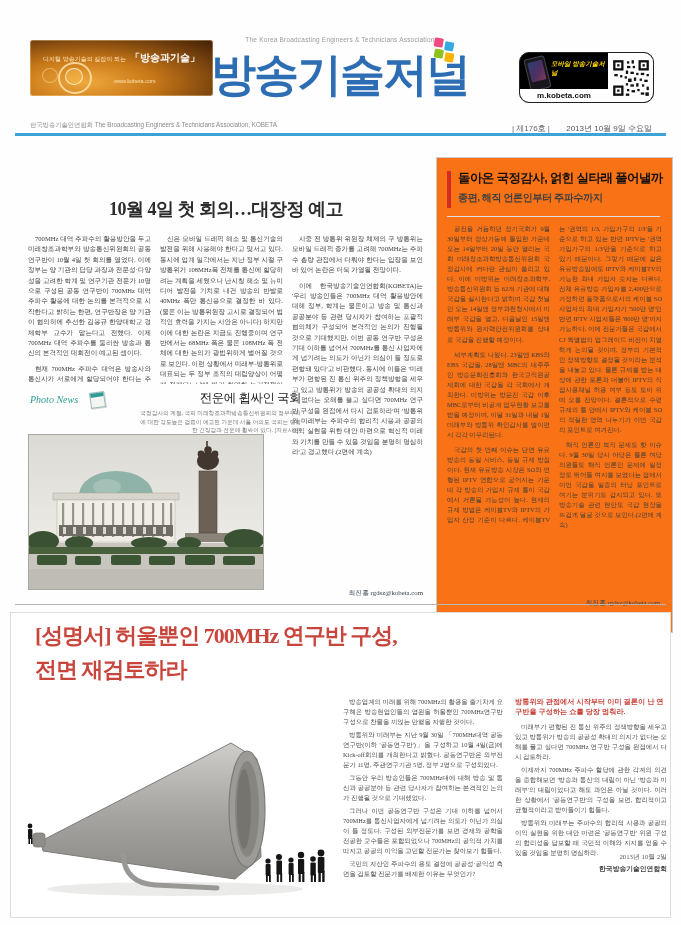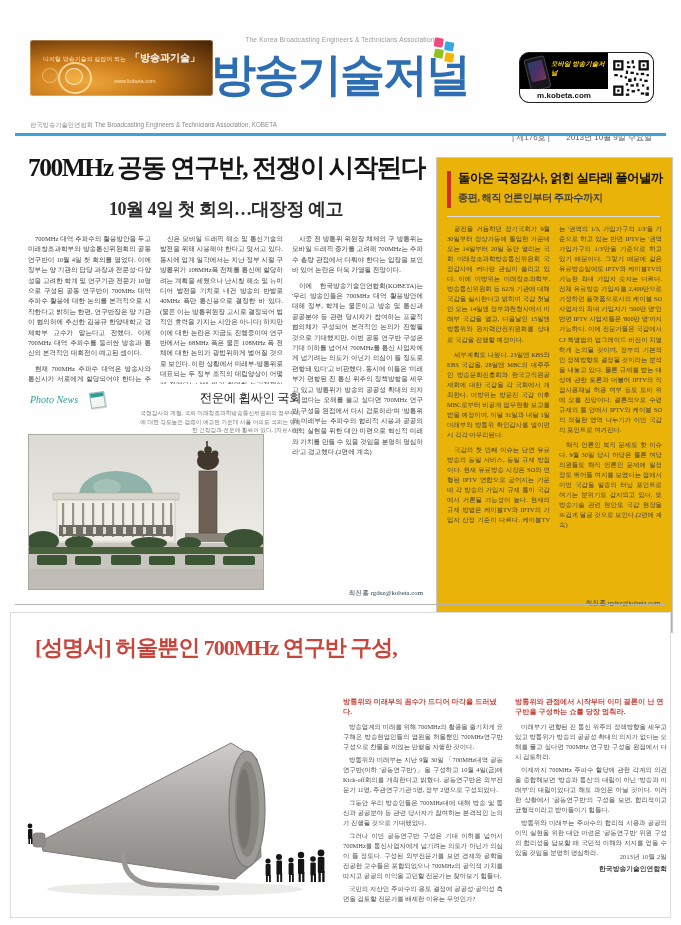--- a/index.html
+++ b/index.html
@@ -35,21 +35,21 @@
   .phone{position:absolute;left:7px;top:4px;width:19px;height:31px;background:#17171c;border:1px solid #44444e;border-radius:3px;transform:rotate(-14deg);}
   .phone .screen{position:absolute;left:2px;top:3px;right:2px;height:20px;border-radius:1px;
     background:linear-gradient(135deg,#27406e 0%,#4e2f63 55%,#7c3a54 100%);}
   .badge-label{position:absolute;left:31px;top:7px;width:54px;font-family:"Liberation Sans",sans-serif;
     font-size:6.5px;font-weight:bold;font-style:italic;color:#ffd400;line-height:1.35;}
   .badge-url-strip{position:absolute;left:0;bottom:0;width:88px;height:13px;background:#ffffff;
     font-family:"Liberation Sans",sans-serif;font-size:8px;font-weight:bold;color:#111;text-align:center;line-height:13px;}
   .qr-col{width:45px;background:#ffffff;display:flex;align-items:center;justify-content:center;}
 
   .dateline-left{left:30px;top:121px;font-family:"Liberation Sans",sans-serif;font-size:6.3px;color:#8a8a8a;}
-  .dateline-right{right:29px;top:132px;font-family:"Liberation Sans",sans-serif;font-size:8px;color:#555;}
+  .dateline-right{right:29px;top:123px;font-family:"Liberation Sans",sans-serif;font-size:8px;color:#555;}
   .dateline-right .issue{margin-right:14px;color:#666;}
   .masthead-rule{left:15px;top:133px;width:651px;height:3px;background:#3aa4d8;}
 
   
   .lead-headline{left:28px;top:150px;width:396px;text-align:center;white-space:nowrap;
     font-size:25.5px;font-weight:700;color:#151515;letter-spacing:-1.5px;}
   .lead-subhead{left:28px;top:197px;width:396px;text-align:center;white-space:nowrap;
     font-size:18px;font-weight:600;color:#2b2b2b;letter-spacing:-.5px;}
   .col{top:234px;height:150px;overflow:hidden;font-size:6.6px;line-height:1.58;text-align:justify;color:#3b3b3b;}
   .bp{margin:0 0 5px 0;text-indent:7px;}
@@ -64,37 +64,37 @@
   .pn-label{position:absolute;left:2px;top:4px;font-style:italic;font-size:10px;color:#2f9d94;}
   .pn-icon{position:absolute;left:62px;top:2px;width:13px;height:14px;background:#f4f4f0;border:1px solid #9bb;
     transform:rotate(-8deg);box-shadow:1px 1px 0 rgba(0,0,0,.15);}
   .pn-icon:before{content:"";position:absolute;left:0;top:0;width:100%;height:4px;background:#2f9d94;}
   .pn-right{position:absolute;right:0;top:0;width:162px;text-align:right;}
   .pn-title{font-size:12.5px;font-weight:400;color:#222;letter-spacing:-.5px;}
   .pn-caption{margin-top:2px;font-size:5.7px;line-height:1.5;color:#777;}
   .assembly-photo{position:absolute;left:0;top:44px;width:234px;height:154px;border:1px solid #a9a9a3;background:#e7e6e2;}
 
   
-  .right-box{left:436px;top:157px;width:235px;height:474px;background:#eab308;border:1px solid #c9c9c9;}
+  .right-box{left:436px;top:157px;width:235px;height:474px;background:#f97316;border:1px solid #c9c9c9;}
   .rb-bar{position:absolute;left:10px;top:13px;width:4px;height:37px;background:#cf2d26;}
   .rb-headline{position:absolute;left:21px;top:12px;white-space:nowrap;
     font-family:"Liberation Sans",sans-serif;font-size:12.5px;font-weight:bold;color:#101010;letter-spacing:-.6px;}
   .rb-subhead{position:absolute;left:21px;top:33px;white-space:nowrap;
     font-size:10px;font-weight:600;color:#3f3f3f;letter-spacing:-.3px;}
   .rb-divider{position:absolute;left:10px;top:58px;width:213px;height:1px;background:#ddd;}
   .rb-body{position:absolute;left:10px;top:66px;width:215px;height:366px;overflow:hidden;
     column-count:2;column-gap:9px;font-size:6.4px;line-height:1.57;text-align:justify;color:#3b3b3b;}
   .rb-byline{position:absolute;right:12px;top:440px;font-size:6.8px;color:#33424f;}
 
   
   .section-divider{left:15px;top:604px;width:651px;height:1px;background:#b5b5b5;}
   .statement-box{left:10px;top:612px;width:659px;height:304px;background:#fff;border:1px solid #ddd;}
   .st-headline{position:absolute;left:24px;white-space:nowrap;
     font-size:22px;font-weight:600;color:#c8453c;letter-spacing:-1px;}
-  .st-h1{top:20px;} .st-h2{top:42px;}
+  .st-h1{top:8px;} .st-h2{top:42px;}
   .megaphone-wrap{position:absolute;left:14px;top:116px;width:302px;height:178px;}
   .st-col{position:absolute;top:84px;height:208px;overflow:hidden;font-size:6.4px;line-height:1.56;text-align:justify;color:#444;}
   .st-col .bp{text-indent:6px;margin-bottom:3px;}
   .st-col1{left:332px;width:160px;}
   .st-col2{left:504px;width:152px;}
   .st-heading{font-family:"Liberation Sans",sans-serif;font-size:7.2px;font-weight:bold;color:#c8453c;
     line-height:1.45;margin:0 0 4px 0;text-align:left;}
   .st-sign{position:absolute;left:504px;top:238px;width:152px;text-align:right;font-size:6.8px;color:#555;line-height:1.7;}
   .st-sign .org{font-weight:700;color:#444;}
 </style>
@@ -176,21 +176,20 @@
     </div>
   </div>
 
   <div class="abs dateline-left">한국방송기술인연합회 The Broadcasting Engineers &amp; Technicians Association, KOBETA</div>
   <div class="abs dateline-right">
     <span class="issue">| 제176호 |</span>
     <span>2013년 10월 9일 수요일</span>
   </div>
   <div class="abs masthead-rule"></div>
 
-  <div class="abs lead-headline">700MHz 공동 연구반, 전쟁이 시작된다</div>
   <div class="abs lead-subhead">10월 4일 첫 회의…대장정 예고</div>
 
   <div class="abs col col1">
       <p class="bp">700MHz 대역 주파수의 활용방안을 두고 미래창조과학부와 방송통신위원회의 공동 연구반이 10월 4일 첫 회의를 열었다. 이에 정부는 양 기관의 담당 과장과 전문성·다양성을 고려한 학계 및 연구기관 전문가 10명으로 구성된 공동 연구반이 700MHz 대역 주파수 활용에 대한 논의를 본격적으로 시작한다고 밝히는 한편, 연구반장은 양 기관이 협의하에 추선한 김용규 한양대학교 경제학부 교수가 맡는다고 전했다. 이제 700MHz 대역 주파수를 둘러싼 방송과 통신의 본격적인 대회전이 예고된 셈이다.</p>
       <p class="bp">현재 700MHz 주파수 대역은 방송사와 통신사가 서로에게 할당되어야 한다는 주장을 내세우며 한치도 물러서지 않고 있다. 방송은 해당 주파수가 난시청 해소 및 뉴미디어 발전 동력에 활용되어야 한다는 주장을 내세우고 있으며 통</p>
     </div>
   <div class="abs col col2">
       <p class="bp">신은 모바일 트래픽 해소 및 통신기술의 발전을 위해 사용해야 한다고 맞서고 있다. 동시에 업계 일각에서는 지난 정부 시절 구 방통위가 108MHz폭 전체를 통신에 할당하려는 계획을 세웠으나 난시청 해소 및 뉴미디어 발전을 기치로 내건 방송의 반발로 40MHz 폭만 통신용으로 결정한 바 있다.(물론 이는 방통위원장 고시로 결정되어 법적인 효력을 가지는 사안은 아니다) 하지만 이에 대한 논란은 지금도 진행중이며 연구반에서는 68MHz 폭은 물론 108MHz 폭 전체에 대한 논의가 광범위하게 벌어질 것으로 보인다. 이런 상황에서 미래부-방통위로 대표되는 두 정부 조직의 대립양상이 어떻게 전개되느냐에 따라 치열한 논리전쟁이 예고되고 있다.</p>
     </div>
   <div class="abs col col3">
@@ -295,20 +294,21 @@
         <p class="bp">세부계획도 나왔다. 23일엔 KBS와 EBS 국감을, 28일엔 MBC의 대주주인 방송문화진흥회와 한국교직원공제회에 대한 국감을 각 국회에서 개최한다. 미방위는 방문진 국감 이후 MBC로부터 비공개 업무현황 보고를 받을 예정이며, 이달 31일과 내달 1일 미래부와 방통위 확인감사를 벌이면서 각각 마무리된다.</p>
         <p class="bp">국감의 첫 번째 이슈는 단연 유료방송의 동일 서비스, 동일 규제 방침이다. 현재 유료방송 시장은 SO와 변형된 IPTV 연합으로 굳어지는 가운데 각 방송의 가입자 규제 틀이 국감에서 거론될 가능성이 높다. 현재의 규제 방법은 케이블TV와 IPTV의 가입자 산정 기준이 다르다. 케이블TV는 '권역의 1/3, 가입가구의 1/3'을 기준으로 하고 있는 반면 IPTV는 '권역 가입가구의 1/3'만을 기준으로 하고 있기 때문이다. 그렇기 때문에 같은 유료방송임에도 IPTV와 케이블TV의 가능한 최대 가입자 숫자는 다르다. 전체 유료방송 가입자를 2,400만으로 가정하면 플랫폼으로서의 케이블 SO 사업자의 최대 가입자가 '500만 명'인 반면 IPTV 사업자들은 '800만 명'까지 가능하다. 이에 전문가들은 국감에서 CJ 특별법의 업그레이드 버전이 치열하게 논의될 것이며, 정부의 기본적인 정책방향도 결정될 것이라는 분석을 내놓고 있다. 물론 규제를 받는 대상에 관한 토론과 더불어 IPTV의 직접사용채널 허용 여부 등도 도마 위에 오를 전망이다. 결론적으로 수평 규제의 틀 안에서 IPTV와 케이블 SO의 적절한 영역 나누기가 이번 국감의 포인트로 여겨진다.</p>
         <p class="bp">해직 언론인 복직 문제도 핫 이슈다. 9월 30일 당시 야당은 물론 여당 의원들도 해직 언론인 문제에 일정 정도 뛰어들 여지를 보였다는 점에서 이번 국감을 일종의 터닝 포인트로 여기는 분위기도 감지되고 있다. 또 방송기술 관련 현안도 국감 현장을 뜨겁게 달굴 것으로 보인다.(2면에 계속)</p>
       </div>
     <div class="rb-byline">최진홍 rgdsz@kobeta.com</div>
   </div>
 
   <div class="abs section-divider"></div>
   <div class="abs statement-box">
     <div class="st-headline st-h1">[성명서] 허울뿐인 700MHz 연구반 구성,</div>
+    <div class="st-headline st-h2">전면 재검토하라</div>
 
     <div class="megaphone-wrap">
       <svg width="302" height="178" viewBox="0 0 302 178">
         <defs>
           <linearGradient id="cone" x1="0" y1="0" x2="0" y2="1">
             <stop offset="0" stop-color="#cfcdc9"></stop>
               <stop offset=".5" stop-color="#a8a6a2"></stop>
               <stop offset="1" stop-color="#8b8985"></stop>
           </linearGradient>
         </defs>
@@ -346,21 +346,20 @@
             <rect x="289" y="145" width="2" height="8"></rect>
           <circle cx="296" cy="124" r="3.4"></circle>
             <rect x="292.8" y="128" width="6.6" height="16" rx="1"></rect>
             <rect x="293.4" y="142" width="2.4" height="11"></rect>
             <rect x="297.2" y="142" width="2.4" height="11"></rect>
         </g>
       </svg>
     </div>
 
     <div class="st-col st-col1">
-      <p class="st-heading">방통위와 미래부의 꼼수가 드디어 마각을 드러냈다.</p>
       <div>
           <p class="bp">방송업계의 미래를 위해 700MHz의 활용을 줄기차게 요구해온 방송현업인들의 염원을 허울뿐인 700MHz연구반 구성으로 찬물을 끼얹는 만행을 자행한 것이다.</p>
           <p class="bp">방통위와 미래부는 지난 9월 30일 「700MHz대역 공동연구반(이하 '공동연구반')」을 구성하고 10월 4일(금)에 Kick-off회의를 개최한다고 밝혔다. 공동연구반은 외부전문가 11명, 주관연구기관 5명, 정부 2명으로 구성되었다.</p>
           <p class="bp">그동안 우리 방송인들은 700MHz대에 대해 방송 및 통신과 공공분야 등 관련 당사자가 참여하는 본격적인 논의가 진행될 것으로 기대했었다.</p>
           <p class="bp">그러나 이번 공동연구반 구성은 기대 이하를 넘어서 700MHz를 통신사업자에게 넘기려는 의도가 아닌가 의심이 들 정도다. 구성된 외부전문가를 보면 경제와 공학을 전공한 교수들은 포함되었으나 700MHz의 공익적 가치를 따지고 공공의 이익을 고민할 전문가는 찾아보기 힘들다.</p>
           <p class="bp">국민의 자산인 주파수의 용도 결정에 공공성·공익성 측면을 검토할 전문가를 배제한 이유는 무엇인가?</p>
         </div>
     </div>
     <div class="st-col st-col2">
       <p class="st-heading">방통위와 관점에서 시작부터 이미 결론이 난 연구반을 구성하는 쇼를 당장 멈춰라.</p>

